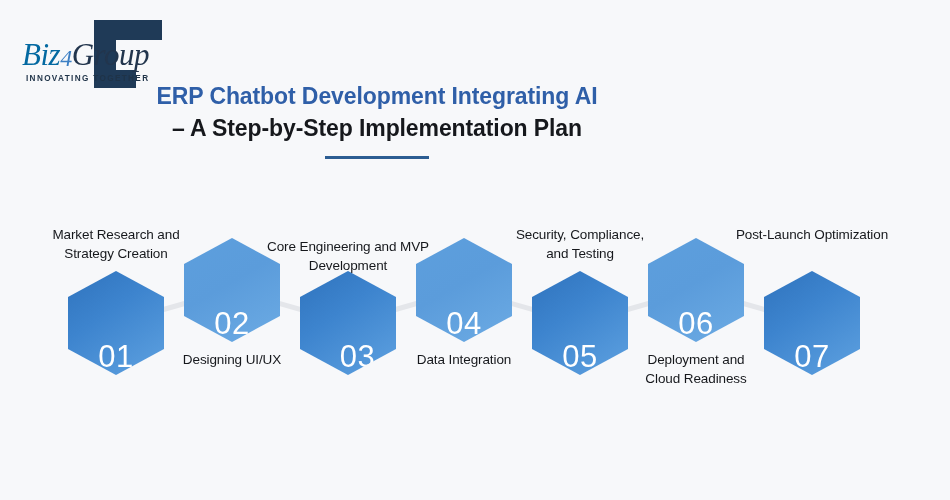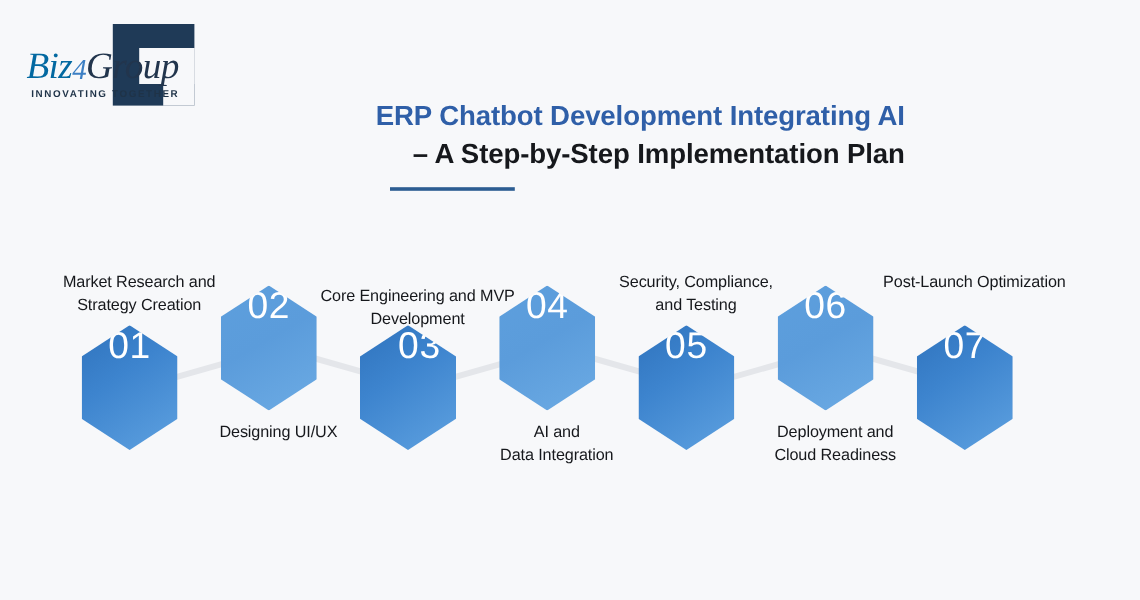--- a/index.html
+++ b/index.html
@@ -74,21 +74,21 @@
     z-index: 4;
     white-space: nowrap;
   }
 
   
   #title-block {
     position: absolute;
     left: 0;
     top: 80px;
     width: 754px;
-    text-align: right;
+    text-align: center;
   }
   #title-line-1 {
     font-size: 23px;
     font-weight: 700;
     color: #2f5fa8;
     letter-spacing: -0.1px;
     line-height: 32px;
   }
   #title-line-2 {
     font-size: 23px;
@@ -112,25 +112,25 @@
     width: 950px;
     height: 250px;
   }
   #connector-layer {
     position: absolute;
     left: 0; top: 0;
     width: 950px; height: 250px;
   }
   .hex {
     position: absolute;
-    width: 80px;
+    width: 96px;
     height: 104px;
     clip-path: polygon(50% 0%, 100% 25%, 100% 75%, 50% 100%, 0% 75%, 0% 25%);
     display: flex;
-    align-items: flex-start;
+    align-items: flex-end;
     justify-content: center;
     filter: drop-shadow(2px 4px 5px rgba(40,70,110,0.30));
   }
   .hex.dark {
     background: linear-gradient(145deg, #2f73bd 0%, #3d84ce 40%, #5ea1e0 100%);
   }
   .hex.light {
     background: linear-gradient(150deg, #5d9fdd 0%, #5b9cdb 45%, #6cabe4 100%);
   }
   .hex-num {
@@ -196,21 +196,20 @@
       <span class="hex-num">03</span>
     </div>
     <div class="step-label" style="width: 250px; left: 223px; top: 45px; margin-top: 12px;">
       <div>Core Engineering and MVP</div>
       <div>Development</div>
     </div>
     <div class="hex light" style="left: 416px; top: 58px;">
       <span class="hex-num">04</span>
     </div>
     <div class="step-label" style="width: 250px; left: 339px; top: 170px;">
-      <div>AI and</div>
       <div>Data Integration</div>
     </div>
     <div class="hex dark" style="left: 532px; top: 91px;">
       <span class="hex-num">05</span>
     </div>
     <div class="step-label" style="width: 250px; left: 455px; top: 45px;">
       <div>Security, Compliance,</div>
       <div>and Testing</div>
     </div>
     <div class="hex light" style="left: 648px; top: 58px;">

